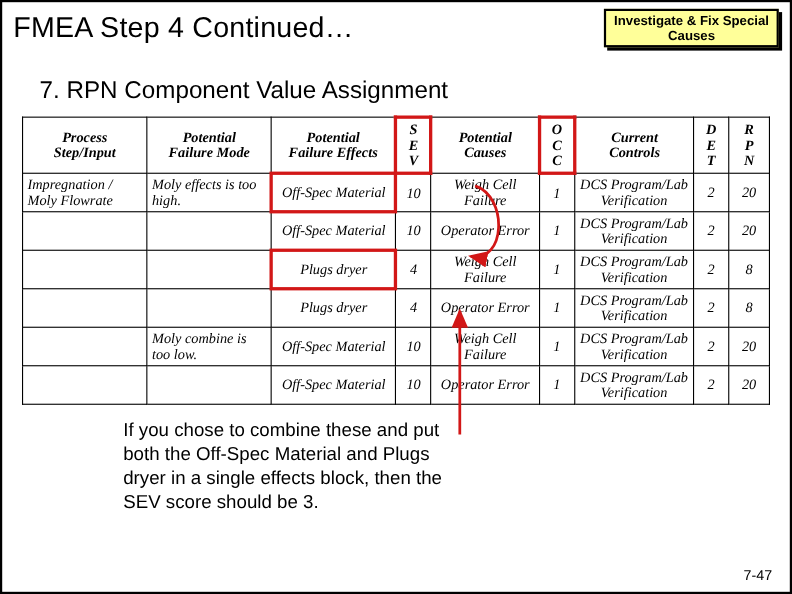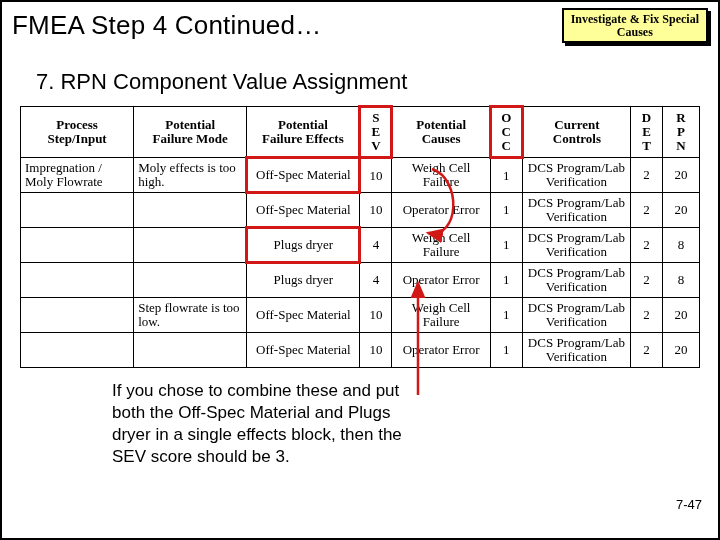--- a/index.html
+++ b/index.html
@@ -20,40 +20,41 @@
     padding: 8px 0 0 10px;
     letter-spacing: 0.2px;
   }
   .badge {
     position: absolute;
     top: 6px;
     right: 10px;
     border: 2px solid #000;
     box-shadow: 3px 3px 0 #000;
     background: #ffff99;
-    font-family: Liberation Serif, serif;
+    font-family: Liberation Sans, sans-serif;
     font-weight: bold;
     font-size: 12px;
     text-align: center;
     padding: 3px 7px;
     line-height: 1.05;
   }
   .subheading {
     font-size: 22px;
     padding: 28px 0 10px 34px;
   }
   .table-wrap {
     margin: 0 18px;
     position: relative;
   }
   table {
     border-collapse: collapse;
     width: 100%;
     font-family: "Times New Roman", serif;
     font-size: 13px;
+    font-style: italic;
   }
   th, td {
     border: 1px solid #000;
     padding: 3px 4px;
     text-align: center;
     vertical-align: middle;
     line-height: 1.08;
   }
   th {
     font-weight: bold;
@@ -79,21 +80,21 @@
   }
   .annotation {
     font-size: 17px;
     padding: 12px 0 0 110px;
     max-width: 430px;
     line-height: 1.28;
   }
   .page-num {
     position: absolute;
     right: 16px;
-    bottom: 26px;
+    bottom: 8px;
     font-size: 13px;
   }
   svg.arrows {
     position: absolute;
     left: 0; top: 0;
     pointer-events: none;
   }
 </style>
 </head>
 <body>
@@ -173,21 +174,21 @@
           <td>Plugs dryer</td>
           <td>4</td>
           <td>Operator Error</td>
           <td>1</td>
           <td>DCS Program/Lab Verification</td>
           <td>2</td>
           <td>8</td>
         </tr>
         <tr>
           <td class="left"></td>
-          <td class="left">Step flowrate is too low.</td>
+          <td class="left">Moly combine is too low.</td>
           <td>Off-Spec Material</td>
           <td>10</td>
           <td>Weigh Cell Failure</td>
           <td>1</td>
           <td>DCS Program/Lab Verification</td>
           <td>2</td>
           <td>20</td>
         </tr>
         <tr>
           <td class="left"></td>

